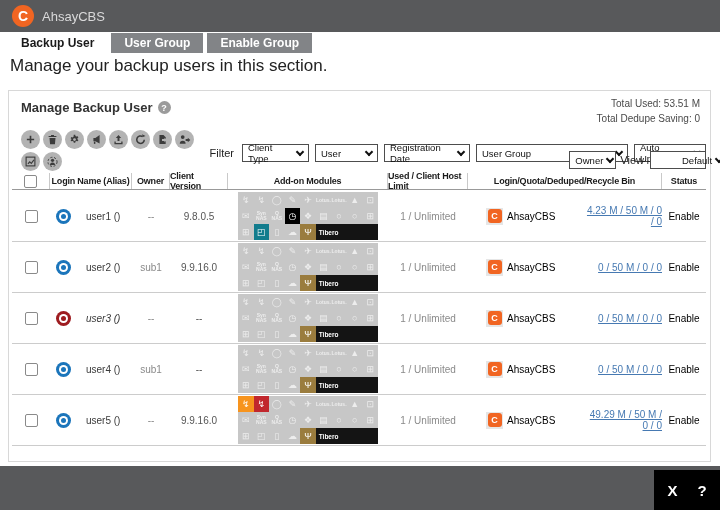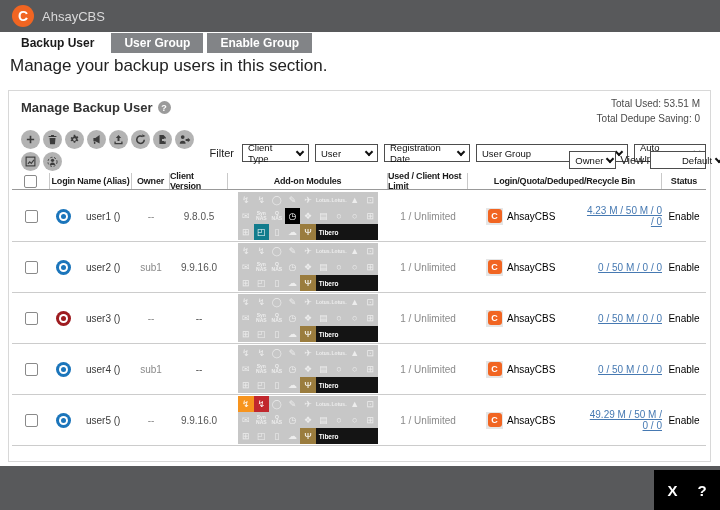--- a/index.html
+++ b/index.html
@@ -340,21 +340,21 @@
           <span class="link">0 / 50 M / 0 / 0</span>
         </div>
         <div class="td" style="width: 44px;">
           <span>Enable</span>
         </div>
       </div>
       <div class="trow">
         <div class="td" style="width: 38px;">
           <span class="cbx"></span>
         </div>
-        <div class="td login-td" style="width: 82px;">
+        <div class="td login-td" style="width: 82px; font-style: italic;">
           <span class="uicon" style="background:#9E1C20">
             <span class="in">
               <span class="dot" style="background:#9E1C20"></span>
             </span>
           </span>
           <span>user3 ()</span>
         </div>
         <div class="td gray" style="width: 38px;">--</div>
         <div class="td ver" style="width: 58px;">--</div>
         <div class="td" style="width: 160px;">

